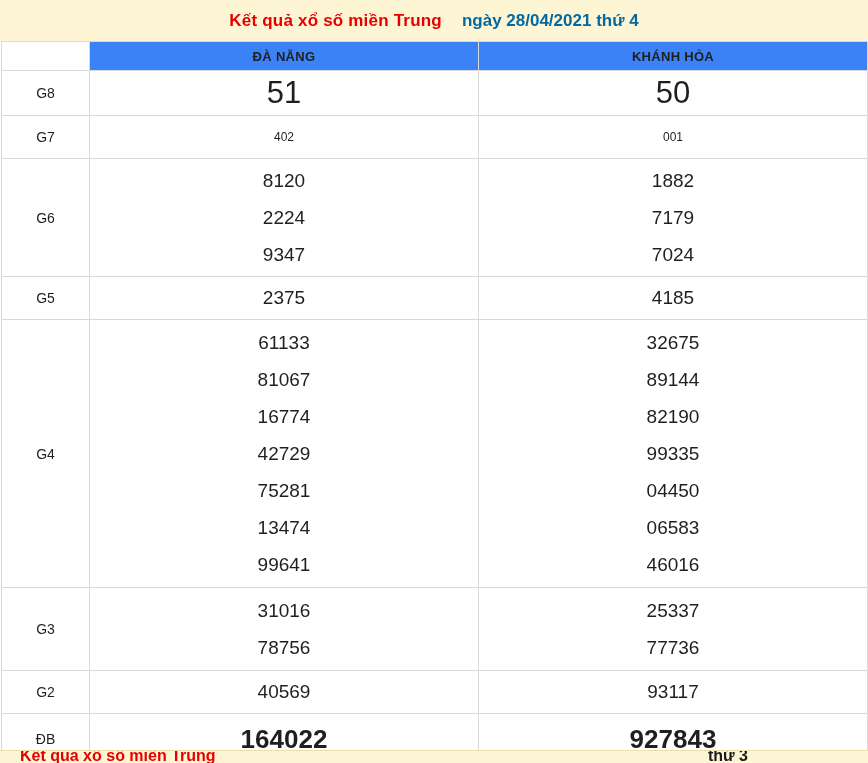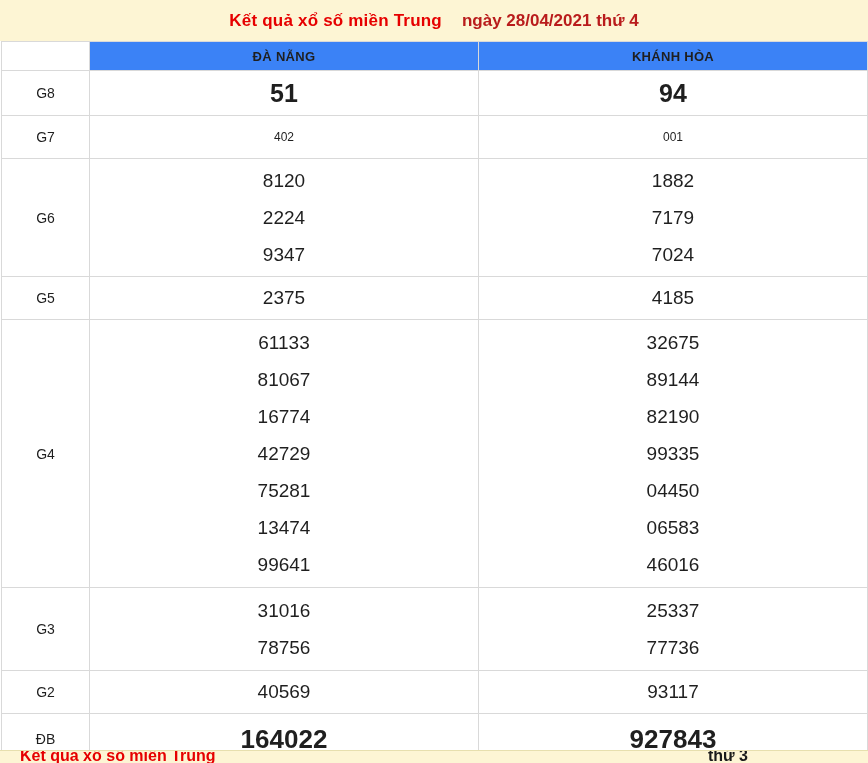--- a/index.html
+++ b/index.html
@@ -30,21 +30,21 @@
     justify-content: center;
     font-size: 17px;
     white-space: nowrap;
   }
   .header .title-red {
     color: #e60000;
     font-weight: bold;
     letter-spacing: 0.2px;
   }
   .header .title-dark {
-    color: #b91c1c;
+    color: #0369a1;
     font-weight: bold;
     margin-left: 20px;
   }
 
   
   table.result {
     border-collapse: collapse;
     width: 866px;
     margin: 0 1px;
     table-layout: fixed;
@@ -83,22 +83,22 @@
     padding: 4px 0;
   }
   td.nums .n {
     display: block;
     height: 37px;
     line-height: 37px;
   }
 
   
   td.g8 {
-    font-size: 25px;
-    font-weight: bold;
+    font-size: 31px;
+    font-weight: normal;
     color: #e60000;
     height: 42px;
   }
   td.g7 {
     font-size: 12px;
     height: 40px;
   }
   td.single {
     height: 40px;
     font-size: 19px;
@@ -163,21 +163,21 @@
         <th class="blank-head"></th>
         <th class="prov-head">ĐÀ NẴNG</th>
         <th class="prov-head">KHÁNH HÒA</th>
       </tr>
     </thead>
     <tbody>
 
       <tr>
         <td class="label">G8</td>
         <td class="g8">51</td>
-        <td class="g8">94</td>
+        <td class="g8">50</td>
       </tr>
 
       <tr>
         <td class="label">G7</td>
         <td class="g7">402</td>
         <td class="g7">001</td>
       </tr>
 
       <tr class="row-g6">
         <td class="label">G6</td>

